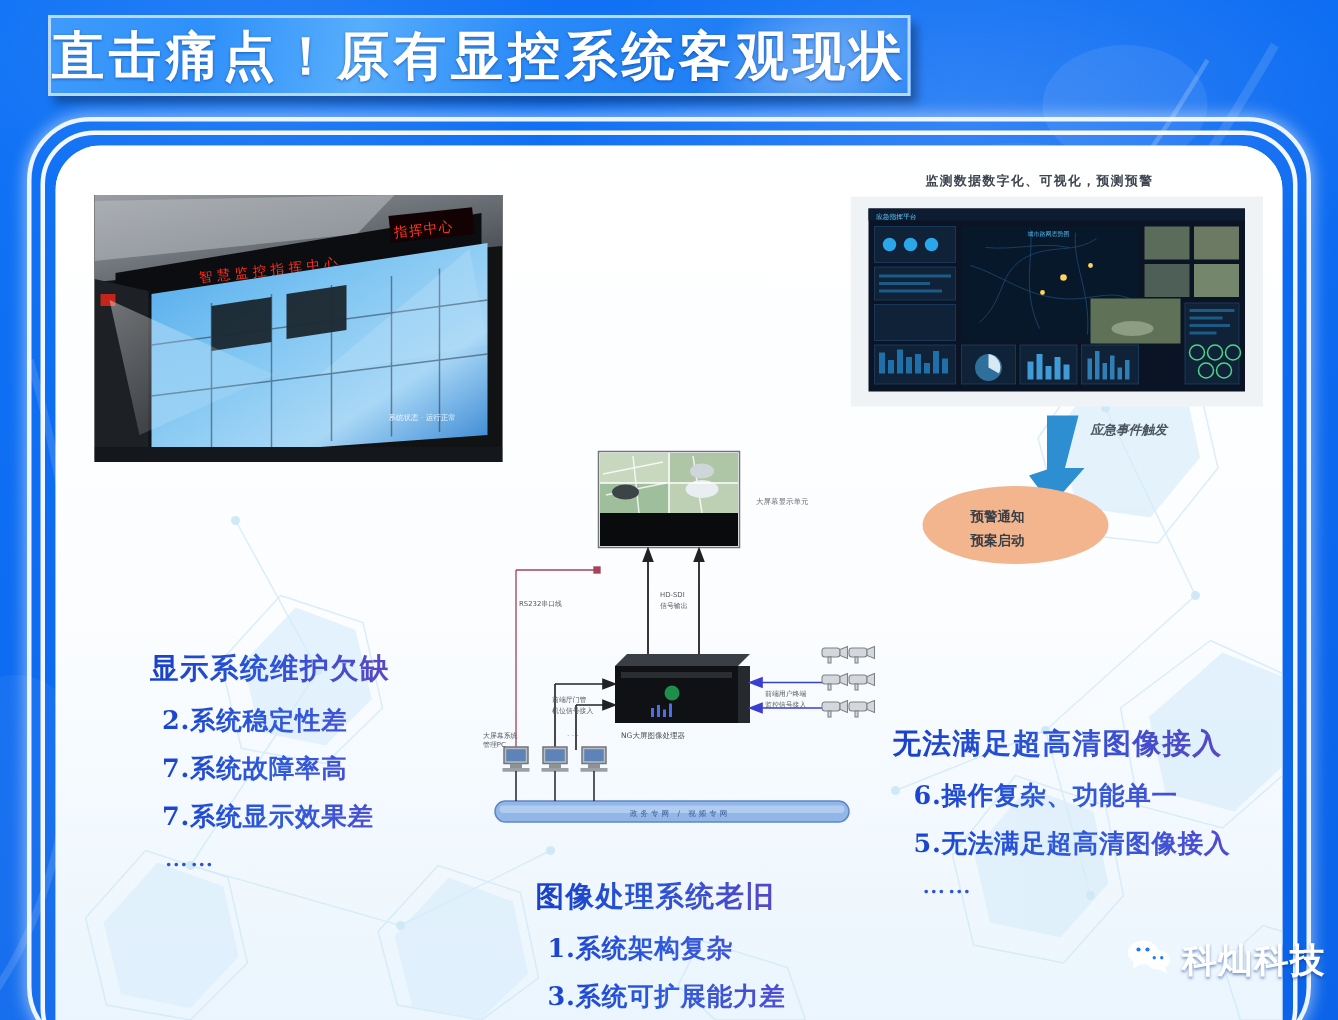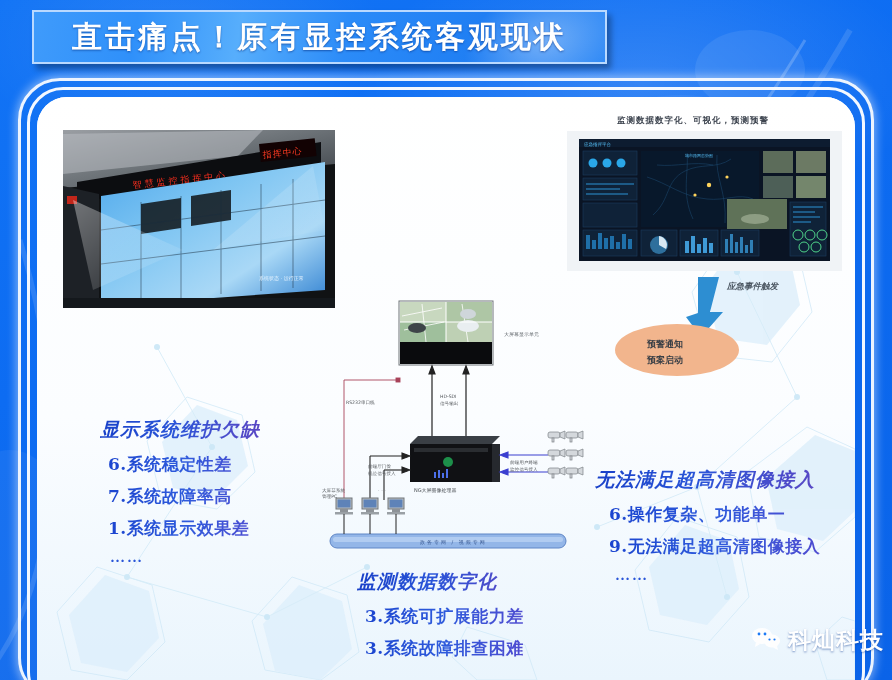--- a/index.html
+++ b/index.html
@@ -30,21 +30,21 @@
     display:flex;align-items:center;justify-content:center;
     overflow:hidden;
   }
   #titlebar::after{
     content:"";position:absolute;right:-30px;top:-30px;width:180px;height:120px;
     background:radial-gradient(ellipse at center, rgba(255,255,255,.35), rgba(255,255,255,0) 65%);
     transform:rotate(-18deg);
   }
   #title-text{
     position:relative;z-index:2;
-    color:#ffffff;font-size:30px;font-weight:bold;letter-spacing:3px;
+    color:#ffffff;font-size:35px;font-weight:bold;letter-spacing:3px;
     font-family:Liberation Mono, monospace;
     text-shadow:0 1px 2px rgba(0,40,120,.55);
     white-space:nowrap;
   }
   
   #frame-outer{
     position:absolute;left:18px;top:78px;right:18px;bottom:-20px;
     border:3px solid rgba(255,255,255,.92);
     border-radius:42px;
     box-shadow:0 0 10px 2px rgba(255,255,255,.45);
@@ -69,26 +69,25 @@
     position:absolute;left:26px;top:33px;width:272px;height:178px;
     background:#111;overflow:hidden;
   }
   
   #diagram{position:absolute;left:285px;top:195px;width:270px;height:290px;}
   
   #dash{position:absolute;left:530px;top:10px;width:275px;height:275px;}
   
   .blk{position:absolute;}
   .blk h3{
-    margin:0 0 10px 0;font-size:19px;font-weight:bold;letter-spacing:1px;
+    margin:16px 0 10px 0;font-size:19px;font-weight:bold;letter-spacing:1px;
     font-family:"DejaVu Serif","Liberation Serif",serif;
     background:linear-gradient(95deg,#1840c8 0%,#2a55d8 45%,#5a47c4 100%);
     -webkit-background-clip:text;background-clip:text;color:transparent;
     white-space:nowrap;
-    font-style:italic;
   }
   .blk .li{
     font-size:17px;font-weight:bold;margin:9px 0;letter-spacing:.5px;
     font-family:"DejaVu Serif","Liberation Serif",serif;
     background:linear-gradient(95deg,#1a44cf 0%,#2f5bdc 50%,#4f4bd0 100%);
     -webkit-background-clip:text;background-clip:text;color:transparent;
     white-space:nowrap;
   }
   .blk .dots{font-size:15px;font-weight:bold;color:#2a55d8;letter-spacing:2px;margin-top:8px;}
   #blk-left{left:63px;top:320px;}
@@ -499,37 +498,38 @@
         <text x="160" y="182" font-size="8.5" font-weight="bold" fill="#4a5560" font-family="DejaVu Sans, sans-serif" font-style="italic">应急事件触发</text>
 
         <ellipse cx="110" cy="243" rx="62" ry="26" fill="#f2b58d"></ellipse>
         <text x="80" y="240" font-size="9" font-weight="bold" fill="#3a3f46" font-family="DejaVu Sans, sans-serif">预警通知</text>
         <text x="80" y="256" font-size="9" font-weight="bold" fill="#3a3f46" font-family="DejaVu Sans, sans-serif">预案启动</text>
       </svg>
     </div>
 
     <div class="blk" id="blk-left">
       <h3>显示系统维护欠缺</h3>
-      <div class="li">6.系统稳定性差</div>
+      <div class="li">2.系统稳定性差</div>
       <div class="li">7.系统故障率高</div>
-      <div class="li">1.系统显示效果差</div>
+      <div class="li">7.系统显示效果差</div>
       <div class="dots">……</div>
     </div>
 
     <div class="blk" id="blk-mid">
-      <h3>监测数据数字化</h3>
+      <h3>图像处理系统老旧</h3>
+      <div class="li">1.系统架构复杂</div>
       <div class="li">3.系统可扩展能力差</div>
       <div class="li">3.系统故障排查困难</div>
 
     </div>
 
     <div class="blk" id="blk-right">
       <h3>无法满足超高清图像接入</h3>
       <div class="li">6.操作复杂、功能单一</div>
-      <div class="li">9.无法满足超高清图像接入</div>
+      <div class="li">5.无法满足超高清图像接入</div>
       <div class="dots">……</div>
     </div>
 
   </div>
 
   <div id="watermark">
     <span class="wm-icon">
       <svg width="30" height="24" viewBox="0 0 30 24">
         <ellipse cx="11" cy="9" rx="10" ry="8" fill="#ffffff"></ellipse>
         <polygon points="5,15 4,20 9,17" fill="#ffffff"></polygon>

